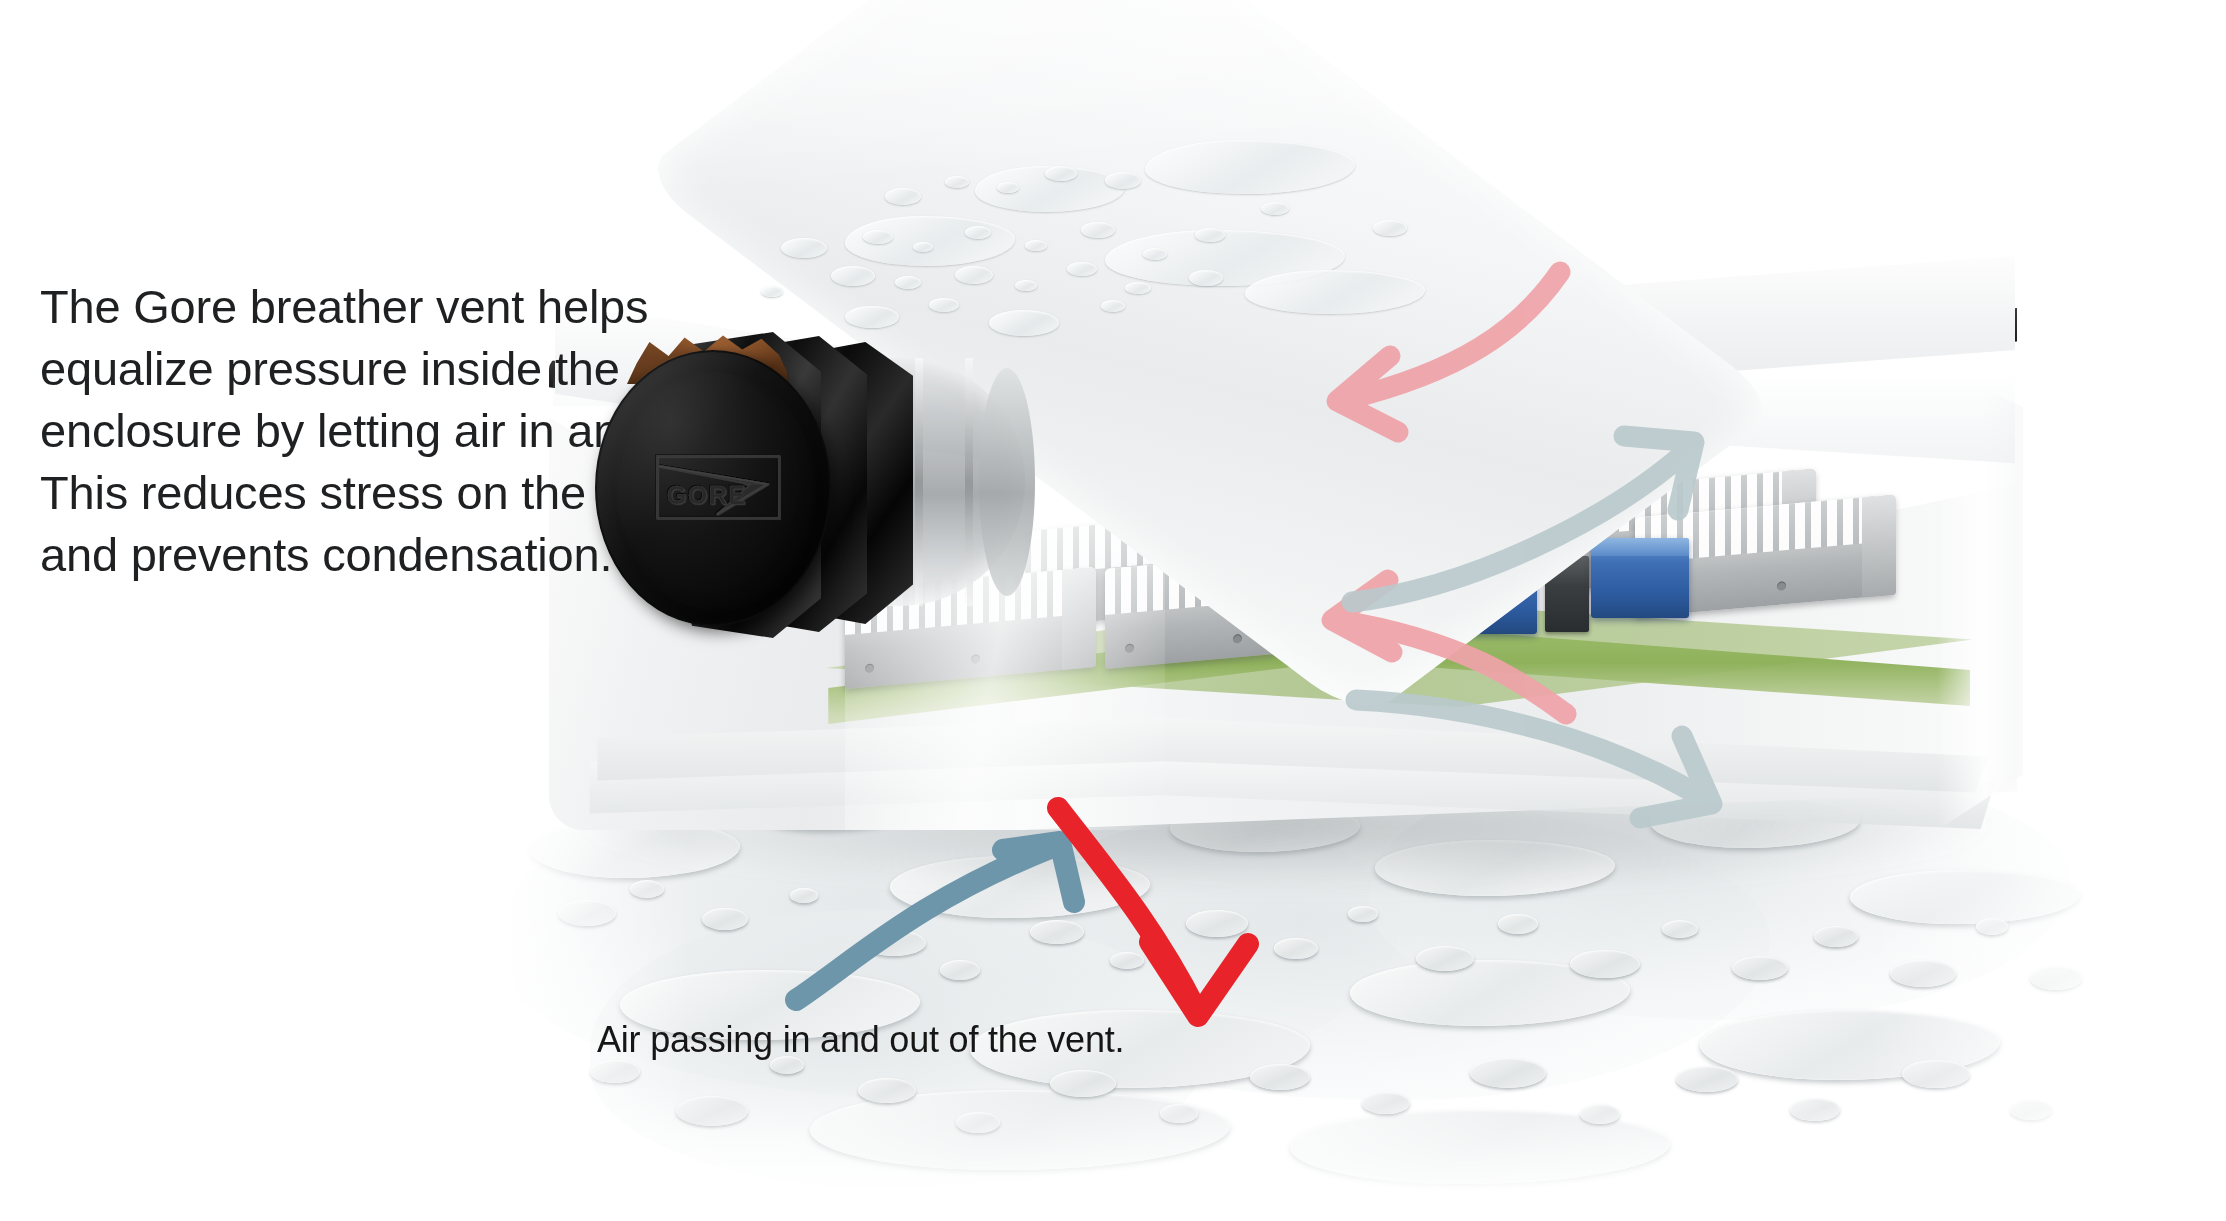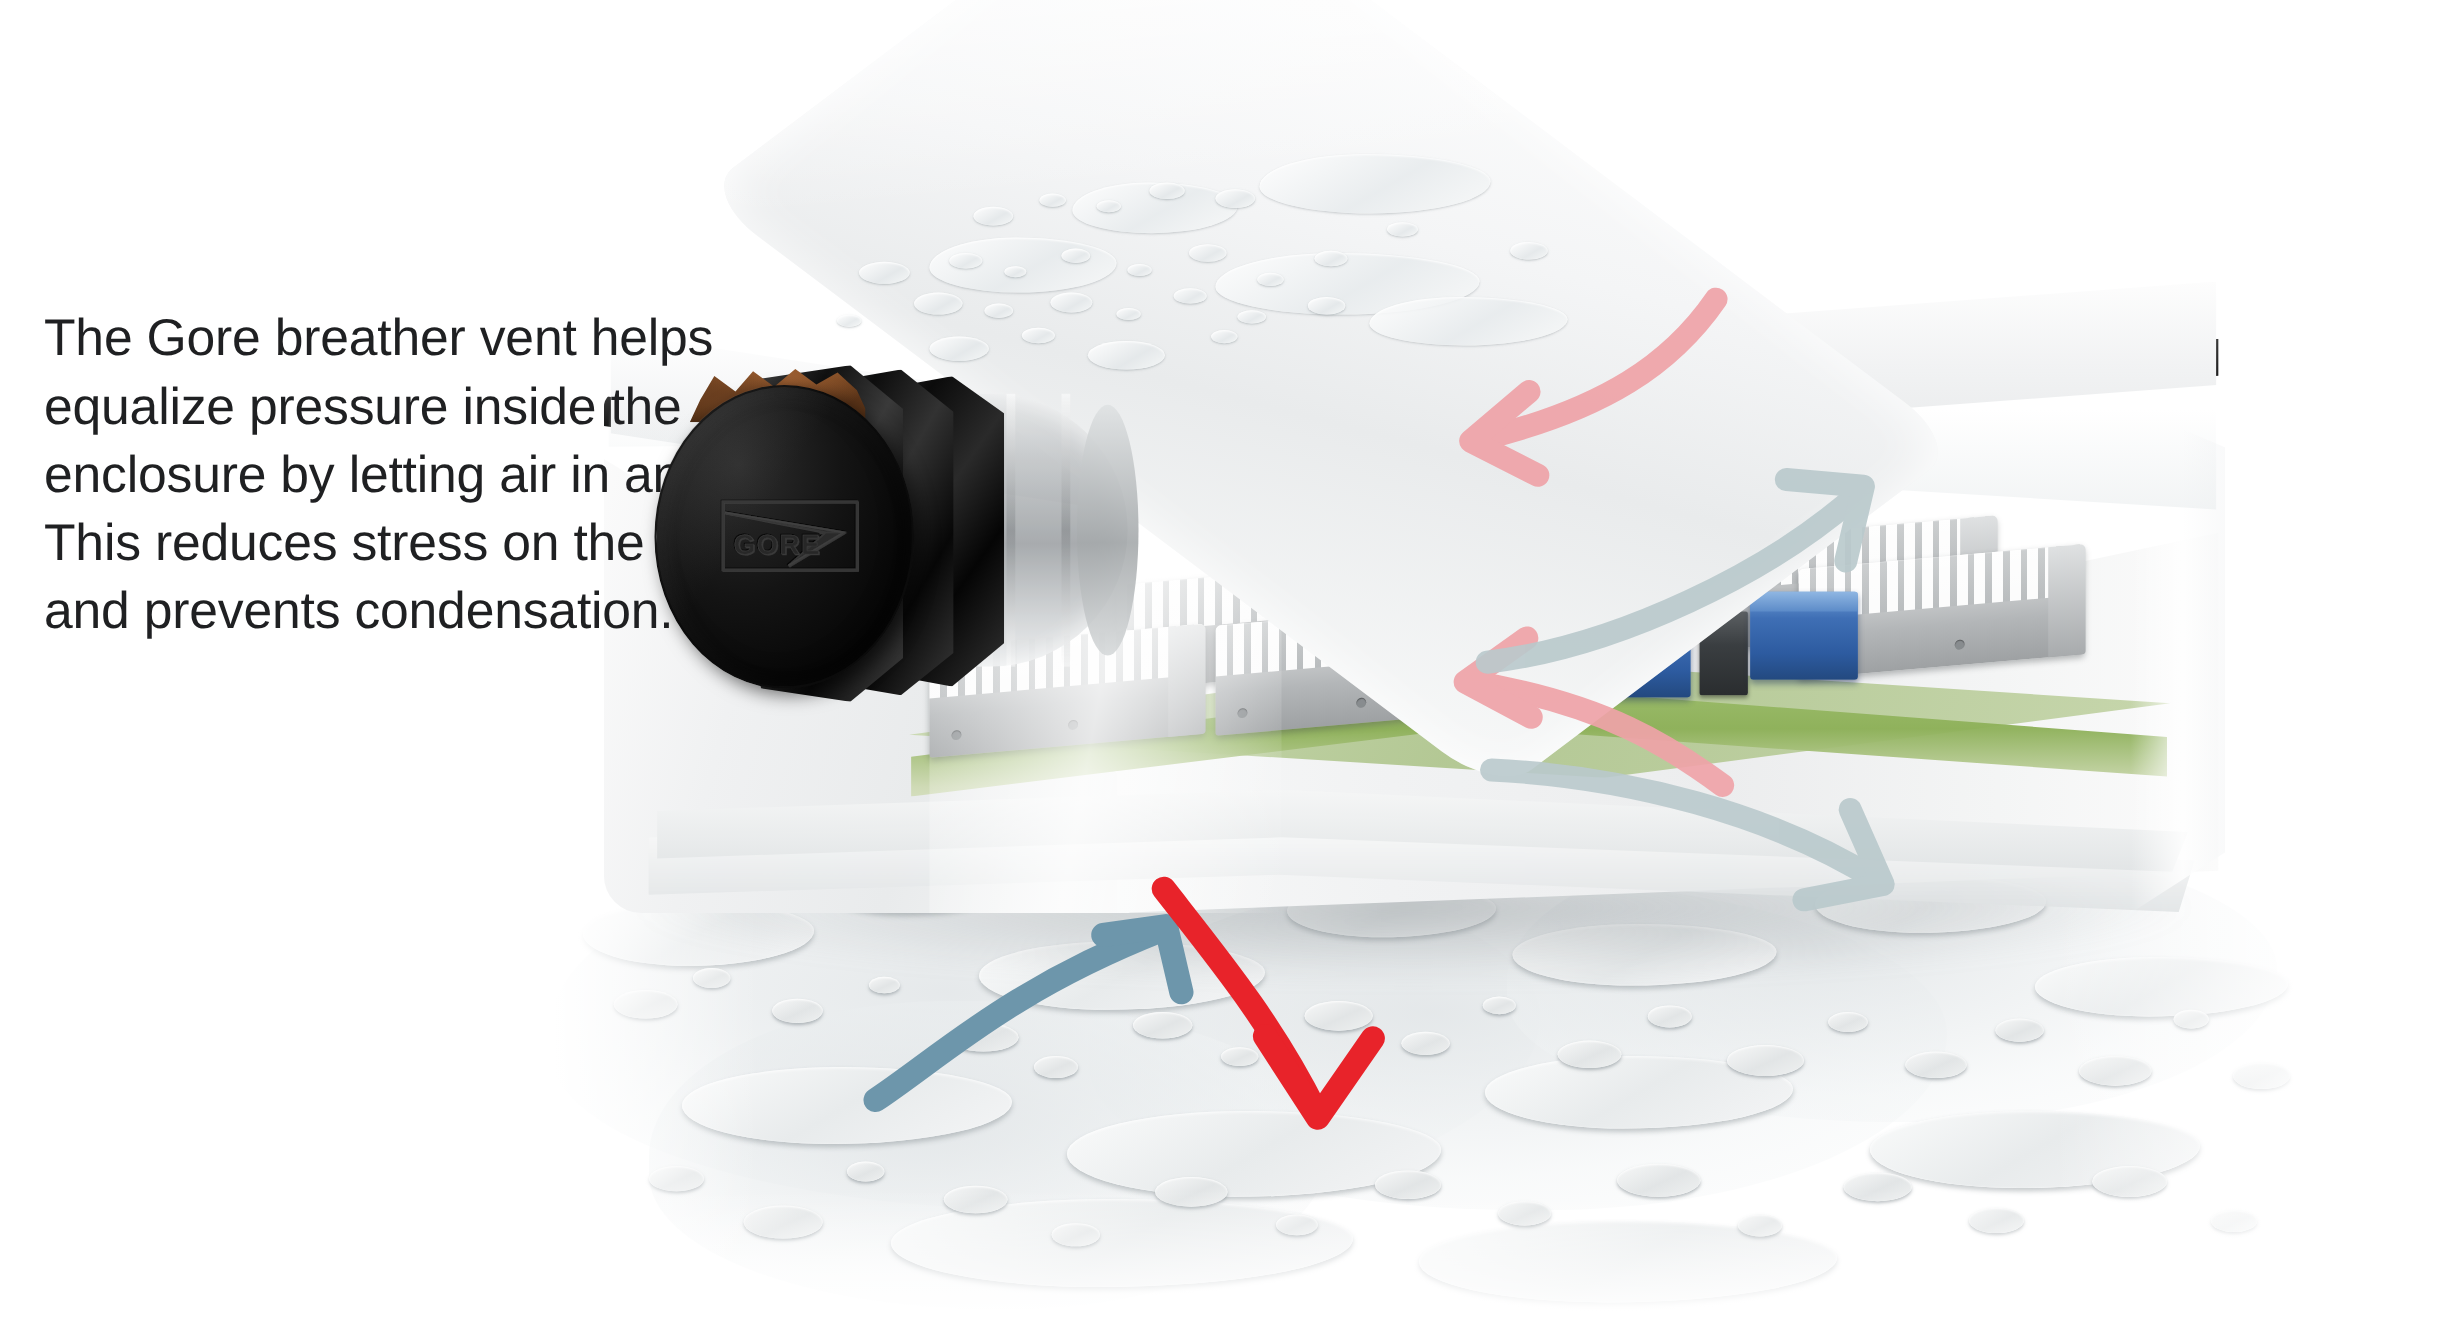--- a/index.html
+++ b/index.html
@@ -498,14 +498,15 @@
       <path d="M1003 850 L1060 842 L1074 902" stroke="#6d96ab" stroke-width="22" fill="none" stroke-linecap="round" stroke-linejoin="round"></path>
     </g>
 
     <g>
       <path d="M1058 808 C1108 872, 1156 930, 1196 1010" stroke="#e8232a" stroke-width="22" fill="none" stroke-linecap="round"></path>
       <path d="M1150 942 L1198 1016 L1248 944" stroke="#e8232a" stroke-width="22" fill="none" stroke-linecap="round" stroke-linejoin="round"></path>
     </g>
   </svg>
 
   <div id="desc" class="noselect">The Gore breather vent helps equalize pressure inside the enclosure by letting air in and out. This reduces stress on the seals and prevents condensation.</div>
+  <div id="caption" class="noselect">Air passing in and out of the vent.</div>
 
 </div>
 
 </body></html>

